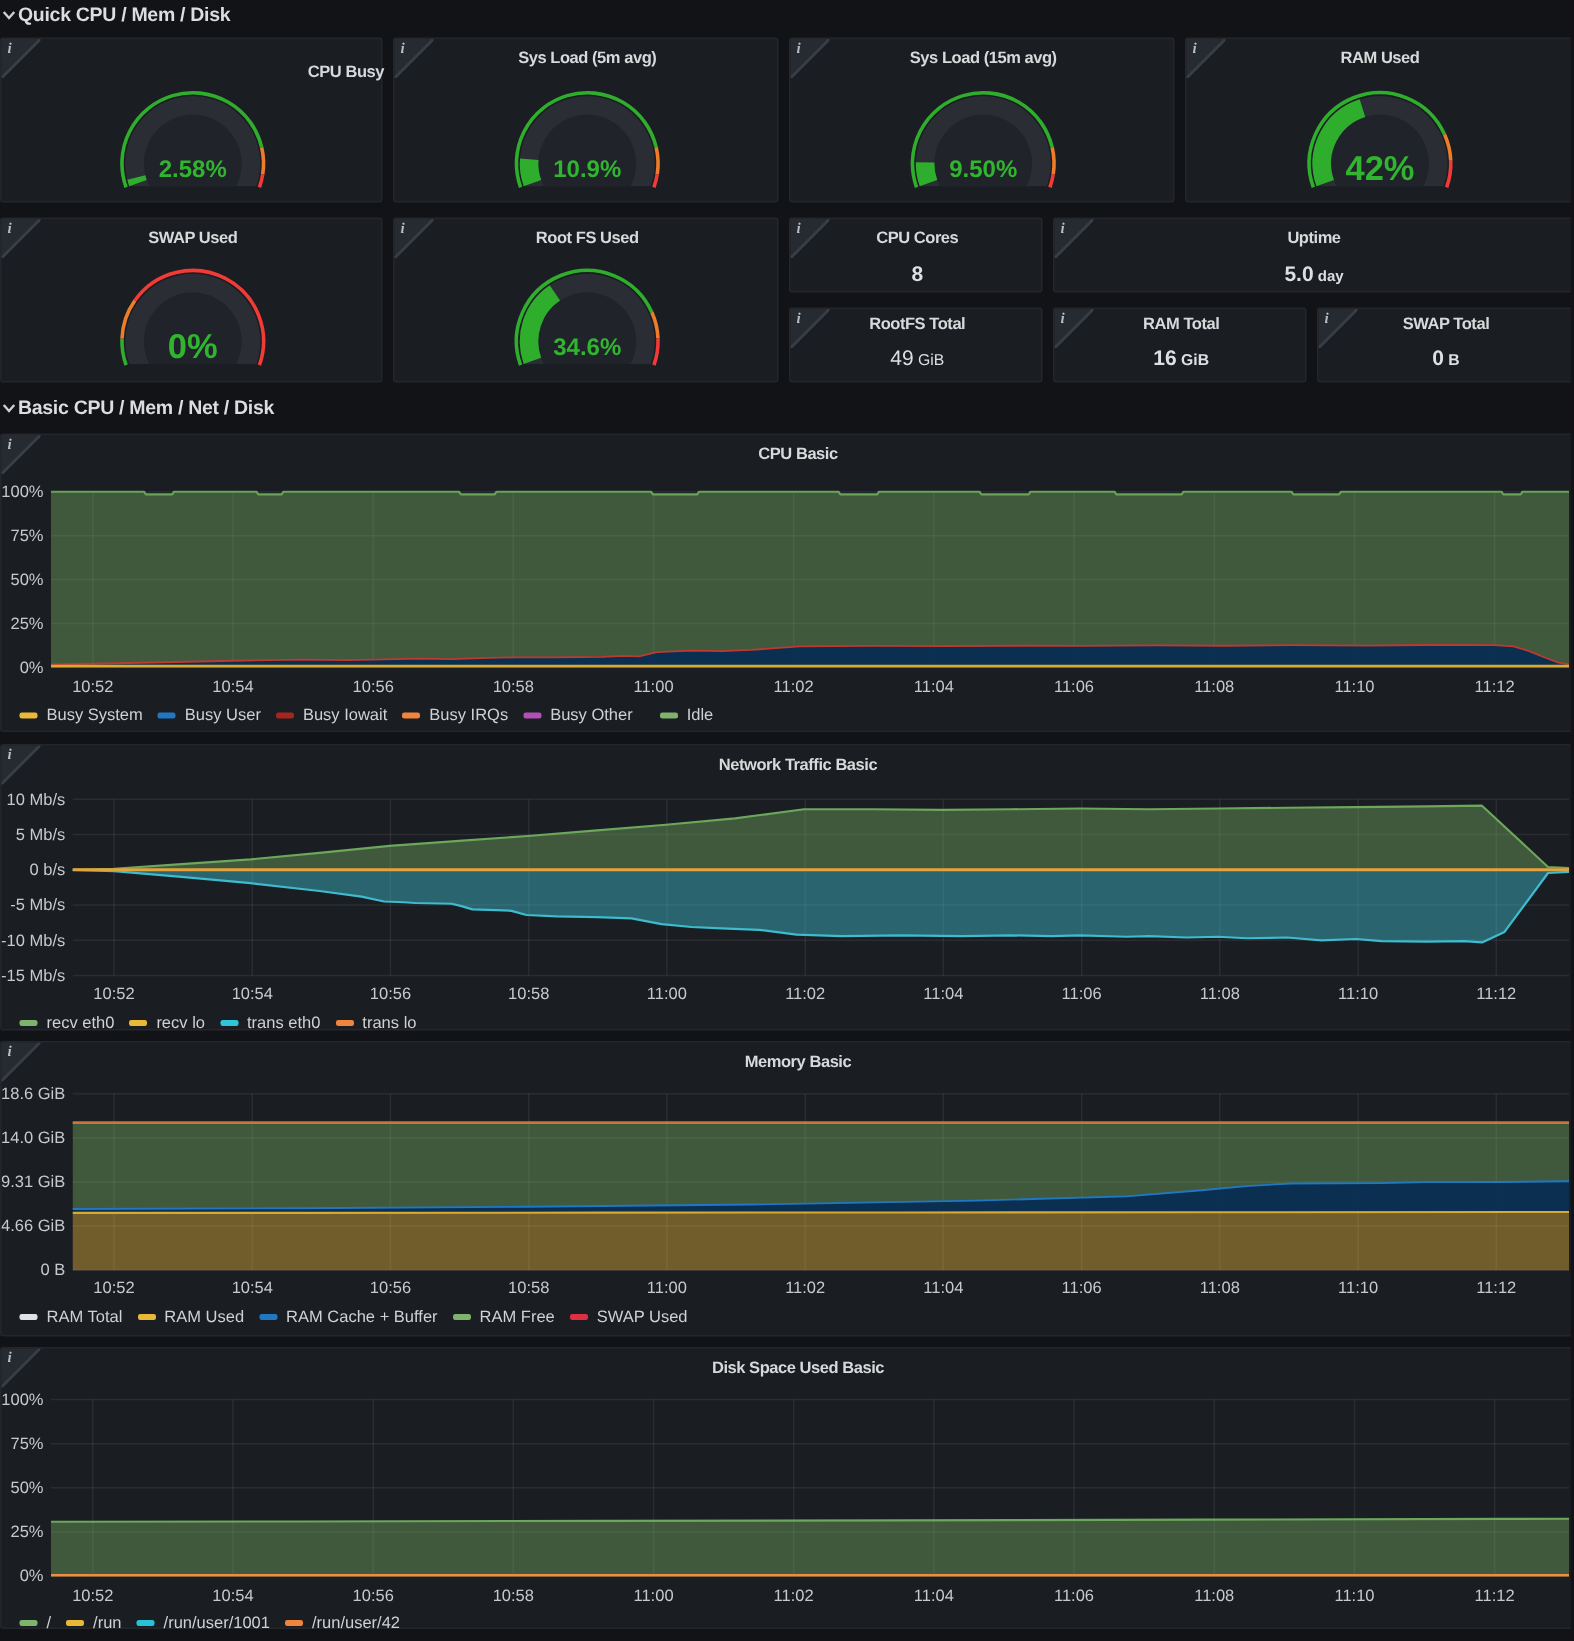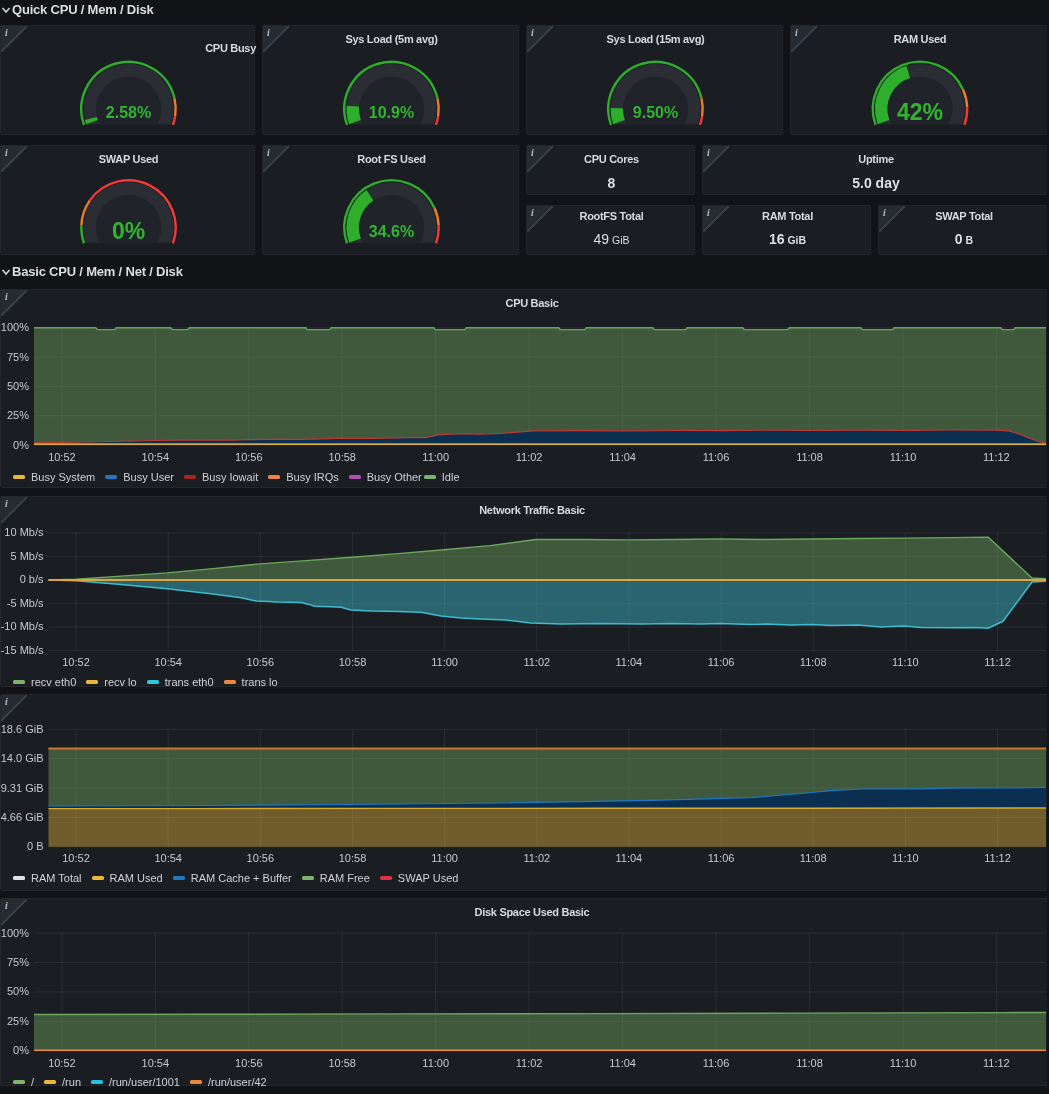--- a/index.html
+++ b/index.html
@@ -99,21 +99,21 @@
     <div style="position:absolute;left:526px;top:145px;width:169px;height:50px;background:#1a1d22;border:1px solid #24262c;border-radius:2px;box-sizing:border-box">
       <div style="position:absolute;left:0;top:0;width:26px;height:26px;background:linear-gradient(135deg,#262a31 0 47%,#383c44 47% 52%,rgba(0,0,0,0) 52%)"></div>
       <div style="position:absolute;left:4px;top:1px;font-family:'Liberation Serif',serif;font-style:italic;font-weight:bold;font-size:10px;color:#b9bdc4">i</div>
       <div style="position:absolute;left:0;top:7px;width:169px;text-align:center;font-weight:bold;font-size:11px;letter-spacing:-0.3px;color:#d8d9da">CPU Cores</div>
       <div style="position:absolute;left:0;top:28px;width:169px;text-align:center;font-weight:bold;color:#dedfe0"><span style="font-size:14px">8</span></div>
     </div>
     <div style="position:absolute;left:702px;top:145px;width:346px;height:50px;background:#1a1d22;border:1px solid #24262c;border-radius:2px;box-sizing:border-box">
       <div style="position:absolute;left:0;top:0;width:26px;height:26px;background:linear-gradient(135deg,#262a31 0 47%,#383c44 47% 52%,rgba(0,0,0,0) 52%)"></div>
       <div style="position:absolute;left:4px;top:1px;font-family:'Liberation Serif',serif;font-style:italic;font-weight:bold;font-size:10px;color:#b9bdc4">i</div>
       <div style="position:absolute;left:0;top:7px;width:346px;text-align:center;font-weight:bold;font-size:11px;letter-spacing:-0.3px;color:#d8d9da">Uptime</div>
-      <div style="position:absolute;left:0;top:28px;width:346px;text-align:center;font-weight:bold;color:#dedfe0"><span style="font-size:14px">5.0</span><span style="font-size:14px"> day</span></div>
+      <div style="position:absolute;left:0;top:28px;width:346px;text-align:center;font-weight:bold;color:#dedfe0"><span style="font-size:14px">5.0</span><span style="font-size:10px"> day</span></div>
     </div>
     <div style="position:absolute;left:526px;top:205px;width:169px;height:50px;background:#1a1d22;border:1px solid #24262c;border-radius:2px;box-sizing:border-box">
       <div style="position:absolute;left:0;top:0;width:26px;height:26px;background:linear-gradient(135deg,#262a31 0 47%,#383c44 47% 52%,rgba(0,0,0,0) 52%)"></div>
       <div style="position:absolute;left:4px;top:1px;font-family:'Liberation Serif',serif;font-style:italic;font-weight:bold;font-size:10px;color:#b9bdc4">i</div>
       <div style="position:absolute;left:0;top:4px;width:169px;text-align:center;font-weight:bold;font-size:11px;letter-spacing:-0.3px;color:#d8d9da">RootFS Total</div>
       <div style="position:absolute;left:0;top:24px;width:169px;text-align:center;font-weight:normal;color:#dedfe0"><span style="font-size:14px">49</span><span style="font-size:10.5px"> GiB</span></div>
     </div>
     <div style="position:absolute;left:702px;top:205px;width:169px;height:50px;background:#1a1d22;border:1px solid #24262c;border-radius:2px;box-sizing:border-box">
       <div style="position:absolute;left:0;top:0;width:26px;height:26px;background:linear-gradient(135deg,#262a31 0 47%,#383c44 47% 52%,rgba(0,0,0,0) 52%)"></div>
       <div style="position:absolute;left:4px;top:1px;font-family:'Liberation Serif',serif;font-style:italic;font-weight:bold;font-size:10px;color:#b9bdc4">i</div>
@@ -172,21 +172,21 @@
       <div style="position:absolute;left:12px;top:181.0px;display:flex;align-items:center;font-size:11px;color:#d0d1d2">
         <div style="width:12px;height:4px;border-radius:1.5px;background:#EAB839;margin-right:6px"></div>
         <div style="margin-right:10px">Busy System</div>
         <div style="width:12px;height:4px;border-radius:1.5px;background:#1F78C1;margin-right:6px"></div>
         <div style="margin-right:10px">Busy User</div>
         <div style="width:12px;height:4px;border-radius:1.5px;background:#A6251F;margin-right:6px"></div>
         <div style="margin-right:10px">Busy Iowait</div>
         <div style="width:12px;height:4px;border-radius:1.5px;background:#EF843C;margin-right:6px"></div>
         <div style="margin-right:10px">Busy IRQs</div>
         <div style="width:12px;height:4px;border-radius:1.5px;background:#B14FB3;margin-right:6px"></div>
-        <div style="margin-right:2px">Busy Other</div>
+        <div style="margin-right:18px">Busy Other</div>
         <div style="width:12px;height:4px;border-radius:1.5px;background:#7EB26D;margin-right:6px"></div>
         <div style="margin-right:10px">Idle</div>
       </div>
     </div>
     <div style="position:absolute;left:0px;top:495.5px;width:1048px;height:191px;background:#1a1d22;border:1px solid #24262c;border-radius:2px;box-sizing:border-box">
       <div style="position:absolute;left:0;top:0;width:26px;height:26px;background:linear-gradient(135deg,#262a31 0 47%,#383c44 47% 52%,rgba(0,0,0,0) 52%)"></div>
       <div style="position:absolute;left:4px;top:1px;font-family:'Liberation Serif',serif;font-style:italic;font-weight:bold;font-size:10px;color:#b9bdc4">i</div>
       <div style="position:absolute;left:0;top:7px;width:1048px;text-align:center;font-weight:bold;font-size:11px;letter-spacing:-0.3px;color:#d8d9da"><span style="margin-left:14px">Network Traffic Basic</span></div>
       <svg width="1046" height="189" style="position:absolute;left:0;top:0" font-family="Liberation Sans, sans-serif">
         <line x1="47.5" y1="35.9" x2="1045" y2="35.9" stroke="rgba(255,255,255,0.07)" stroke-width="1"></line>
@@ -236,20 +236,21 @@
         <div style="margin-right:10px">recv lo</div>
         <div style="width:12px;height:4px;border-radius:1.5px;background:#2FC4D7;margin-right:6px"></div>
         <div style="margin-right:10px">trans eth0</div>
         <div style="width:12px;height:4px;border-radius:1.5px;background:#EF843C;margin-right:6px"></div>
         <div style="margin-right:10px">trans lo</div>
       </div>
     </div>
     <div style="position:absolute;left:0px;top:693.5px;width:1048px;height:197px;background:#1a1d22;border:1px solid #24262c;border-radius:2px;box-sizing:border-box">
       <div style="position:absolute;left:0;top:0;width:26px;height:26px;background:linear-gradient(135deg,#262a31 0 47%,#383c44 47% 52%,rgba(0,0,0,0) 52%)"></div>
       <div style="position:absolute;left:4px;top:1px;font-family:'Liberation Serif',serif;font-style:italic;font-weight:bold;font-size:10px;color:#b9bdc4">i</div>
+      <div style="position:absolute;left:0;top:7px;width:1048px;text-align:center;font-weight:bold;font-size:11px;letter-spacing:-0.3px;color:#d8d9da"><span style="margin-left:14px">Memory Basic</span></div>
       <svg width="1046" height="195" style="position:absolute;left:0;top:0" font-family="Liberation Sans, sans-serif">
         <line x1="47.5" y1="34.2" x2="1045" y2="34.2" stroke="rgba(255,255,255,0.07)" stroke-width="1"></line>
         <line x1="47.5" y1="63.6" x2="1045" y2="63.6" stroke="rgba(255,255,255,0.07)" stroke-width="1"></line>
         <line x1="47.5" y1="93.0" x2="1045" y2="93.0" stroke="rgba(255,255,255,0.07)" stroke-width="1"></line>
         <line x1="47.5" y1="122.4" x2="1045" y2="122.4" stroke="rgba(255,255,255,0.07)" stroke-width="1"></line>
         <line x1="47.5" y1="151.8" x2="1045" y2="151.8" stroke="rgba(255,255,255,0.07)" stroke-width="1"></line>
         <line x1="75.0" y1="34.2" x2="75.0" y2="151.8" stroke="rgba(255,255,255,0.07)" stroke-width="1"></line>
         <line x1="167.2" y1="34.2" x2="167.2" y2="151.8" stroke="rgba(255,255,255,0.07)" stroke-width="1"></line>
         <line x1="259.3" y1="34.2" x2="259.3" y2="151.8" stroke="rgba(255,255,255,0.07)" stroke-width="1"></line>
         <line x1="351.5" y1="34.2" x2="351.5" y2="151.8" stroke="rgba(255,255,255,0.07)" stroke-width="1"></line>

